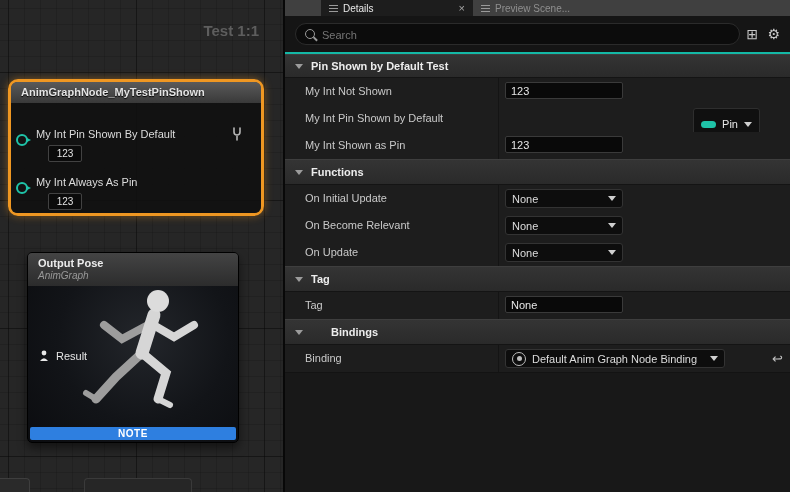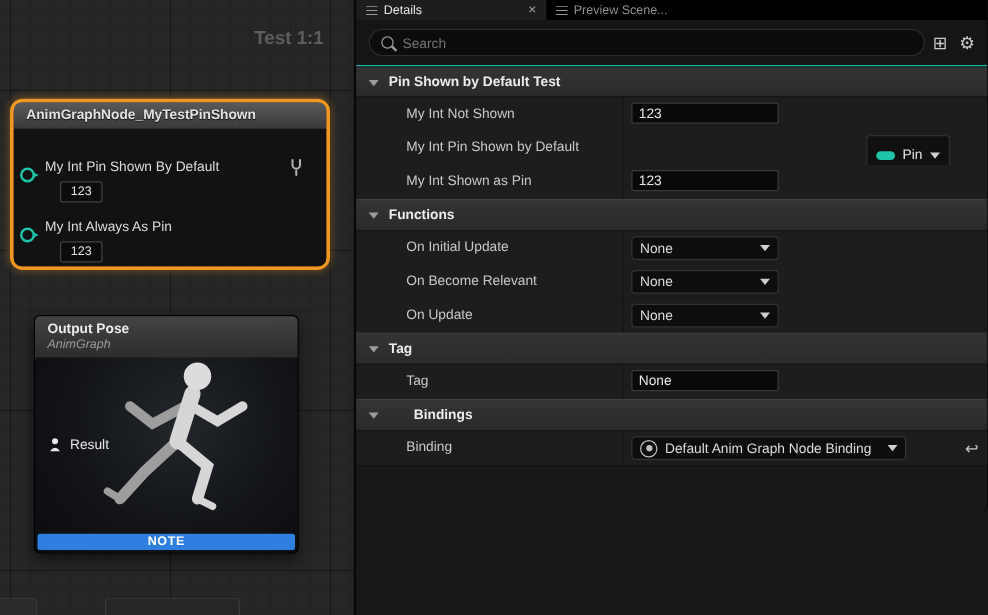--- a/index.html
+++ b/index.html
@@ -47,48 +47,48 @@
 
   .partial-node-a{position:absolute;left:0;top:478px;width:29px;height:14px;background:#2a2a2a;
     border:1px solid #3e3e3e;border-left:none;border-bottom:none;border-radius:0 4px 0 0;}
   .partial-node-b{position:absolute;left:84px;top:478px;width:106px;height:14px;background:#262626;
     border:1px solid #3a3a3a;border-bottom:none;border-radius:4px 4px 0 0;}
 
   
   .panel{position:absolute;left:285px;top:0;width:505px;height:492px;background:#181818;}
   .splitter{position:absolute;left:283px;top:0;width:2px;height:492px;background:#080808;}
 
-  .tabbar{position:absolute;left:0;top:0;right:0;height:16px;background:#000000;display:flex;}
+  .tabbar{position:absolute;left:0;top:0;right:0;height:16px;background:#404040;display:flex;padding-left:36px;}
   .tab{display:flex;align-items:center;gap:5px;padding:0 8px;font-size:10px;box-sizing:border-box;}
   .tab.active{width:152px;background:#1d1d1d;color:#e8e8e8;}
   .tab.inactive{width:150px;color:#8f8f8f;}
   .tab-list-icon{width:9px;height:7px;background:
       repeating-linear-gradient(#9a9a9a 0 1px, transparent 1px 3px);flex:none;}
   .tab-close{margin-left:auto;color:#a5a5a5;font-size:11px;line-height:11px;}
 
   .searchbar{position:absolute;left:0;right:0;top:16px;height:36px;background:#151515;
-    border-bottom:1px solid #14b8a6;}
+    border-bottom:5px solid #14b8a6;}
   .search-box{position:absolute;left:10px;top:7px;width:445px;height:22px;background:#0c0c0c;
     border:1px solid #2b2b2b;border-radius:11px;box-sizing:border-box;}
   .search-glass{position:absolute;left:9px;top:5px;width:8px;height:8px;border:1.5px solid #9a9a9a;
     border-radius:50%;}
   .search-glass::after{content:"";position:absolute;left:7px;top:8px;width:5px;height:1.5px;
     background:#9a9a9a;transform:rotate(45deg);}
   .search-box input{position:absolute;left:24px;top:0;right:8px;height:20px;background:transparent;
     border:none;outline:none;color:#cfcfcf;font-size:11px;font-family:inherit;}
   .topicon{position:absolute;top:8px;font-size:14px;color:#c9c9c9;line-height:20px;}
 
   .hdr{position:absolute;left:0;right:0;background:linear-gradient(#343434,#2a2a2a);
     border-top:1px solid #3e3e3e;border-bottom:1px solid #141414;display:flex;align-items:center;
     gap:8px;padding-left:10px;font-weight:bold;color:#ededed;box-sizing:border-box;}
   .tri-down{width:0;height:0;border-left:4px solid transparent;border-right:4px solid transparent;
     border-top:5px solid #9c9c9c;flex:none;}
   .prow{position:absolute;left:0;right:0;height:27px;background:#1d1d1d;border-bottom:1px solid #131313;}
   .prow::before{content:"";position:absolute;left:213px;top:0;bottom:0;width:1px;background:#141414;}
-  .prow .lbl{position:absolute;left:40px;top:0;line-height:26px;color:#c9c9c9;}
+  .prow .lbl{position:absolute;left:20px;top:0;line-height:26px;color:#c9c9c9;}
 
   .tinput{position:absolute;left:220px;top:4px;width:118px;height:17px;background:#090909;
     border:1px solid #3a3a3a;border-radius:2px;color:#e6e6e6;font-size:11px;padding:0 5px;
     font-family:inherit;box-sizing:border-box;outline:none;}
   .dd{position:absolute;left:220px;top:4px;width:118px;height:19px;background:#0d0d0d;
     border:1px solid #333;border-radius:3px;display:flex;align-items:center;color:#dcdcdc;
     padding:0 6px;box-sizing:border-box;}
   .dd .tri-down{margin-left:auto;border-top-color:#cfcfcf;}
   .pinbtn{position:absolute;right:30px;top:3px;height:32px;display:flex;align-items:center;gap:6px;
     background:#101010;border:1px solid #2e2e2e;border-radius:3px;padding:0 7px;color:#e8e8e8;

